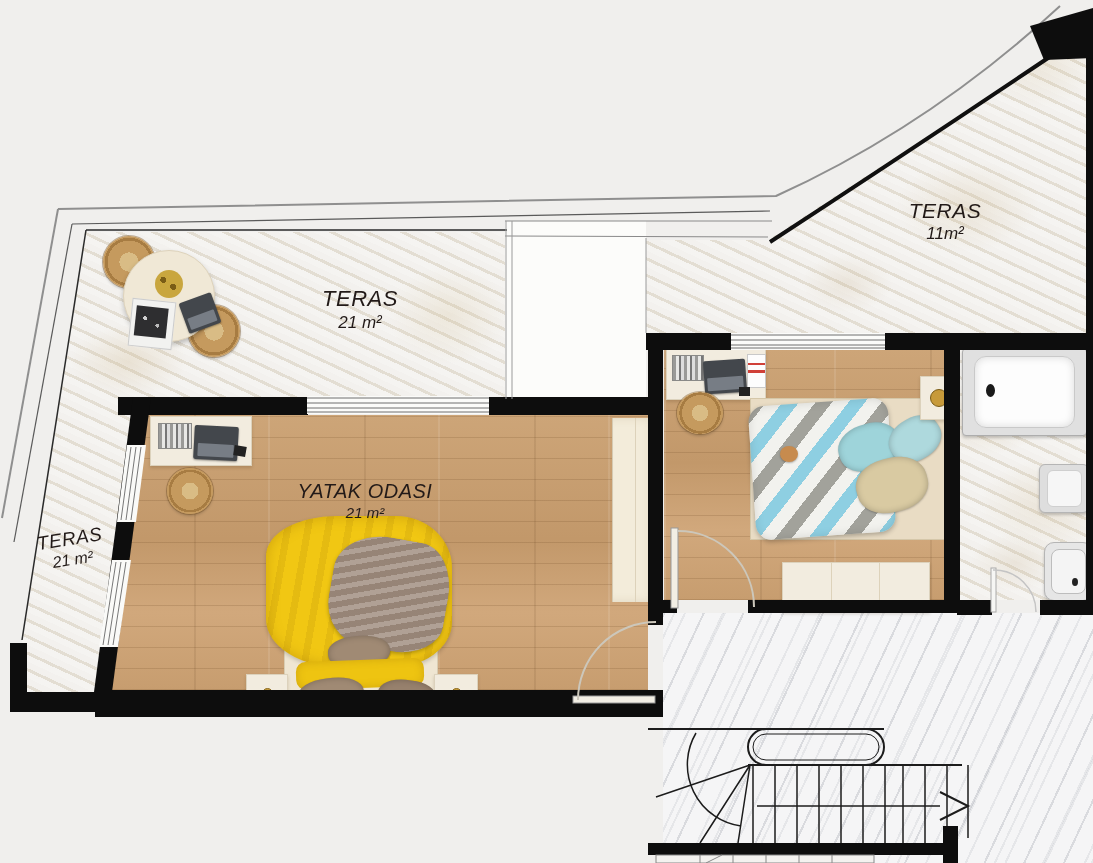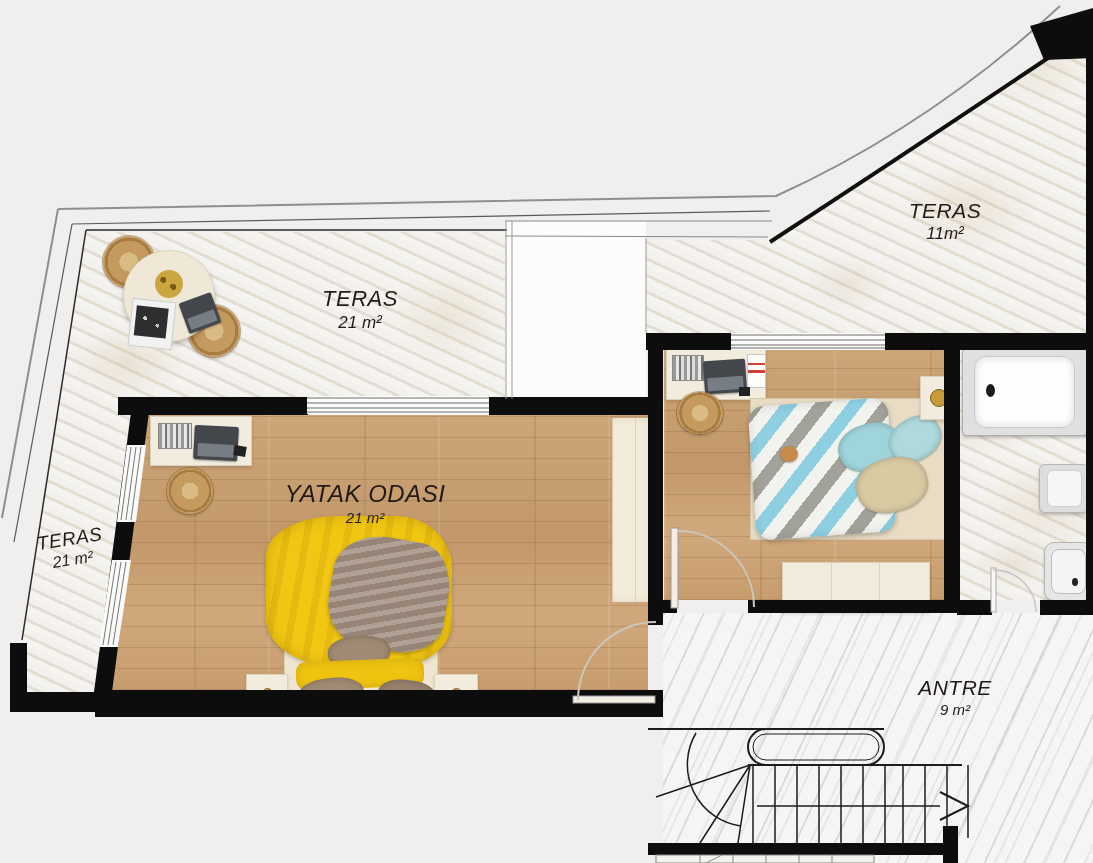--- a/index.html
+++ b/index.html
@@ -222,21 +222,17 @@
   </div>
   <div class="label" style="left:880px;top:199px;width:130px;">
     <span class="nm" style="font-size:21px;">TERAS</span>
     <span class="ar" style="font-size:17px;font-style:italic;">11m²</span>
   </div>
   <div class="label" style="left:16px;top:528px;width:110px;transform:rotate(-9deg);">
     <span class="nm" style="font-size:19px;">TERAS</span>
     <span class="ar" style="font-size:16px;">21 m²</span>
   </div>
   <div class="label" style="left:280px;top:480px;width:170px;">
-    <span class="nm" style="font-size:24px;">YATAK ODASI</span>
+    <span class="nm" style="font-size:20px;">YATAK ODASI</span>
     <span class="ar" style="font-size:15px;">21 m²</span>
   </div>
-  <div class="label" style="left:890px;top:676px;width:130px;">
-    <span class="nm" style="font-size:21px;">ANTRE</span>
-    <span class="ar" style="font-size:15px;">9 m²</span>
-  </div>
 
 </div>
 
 </body></html>

